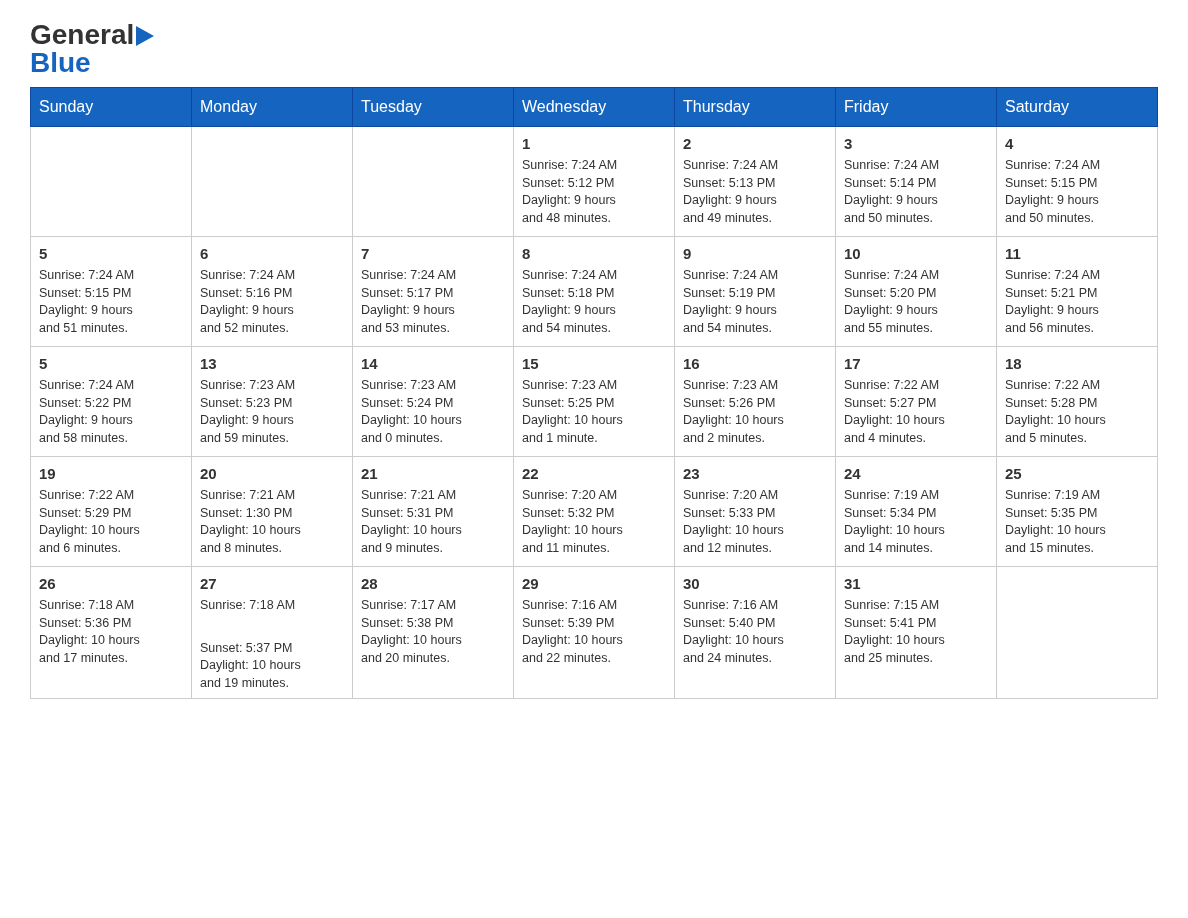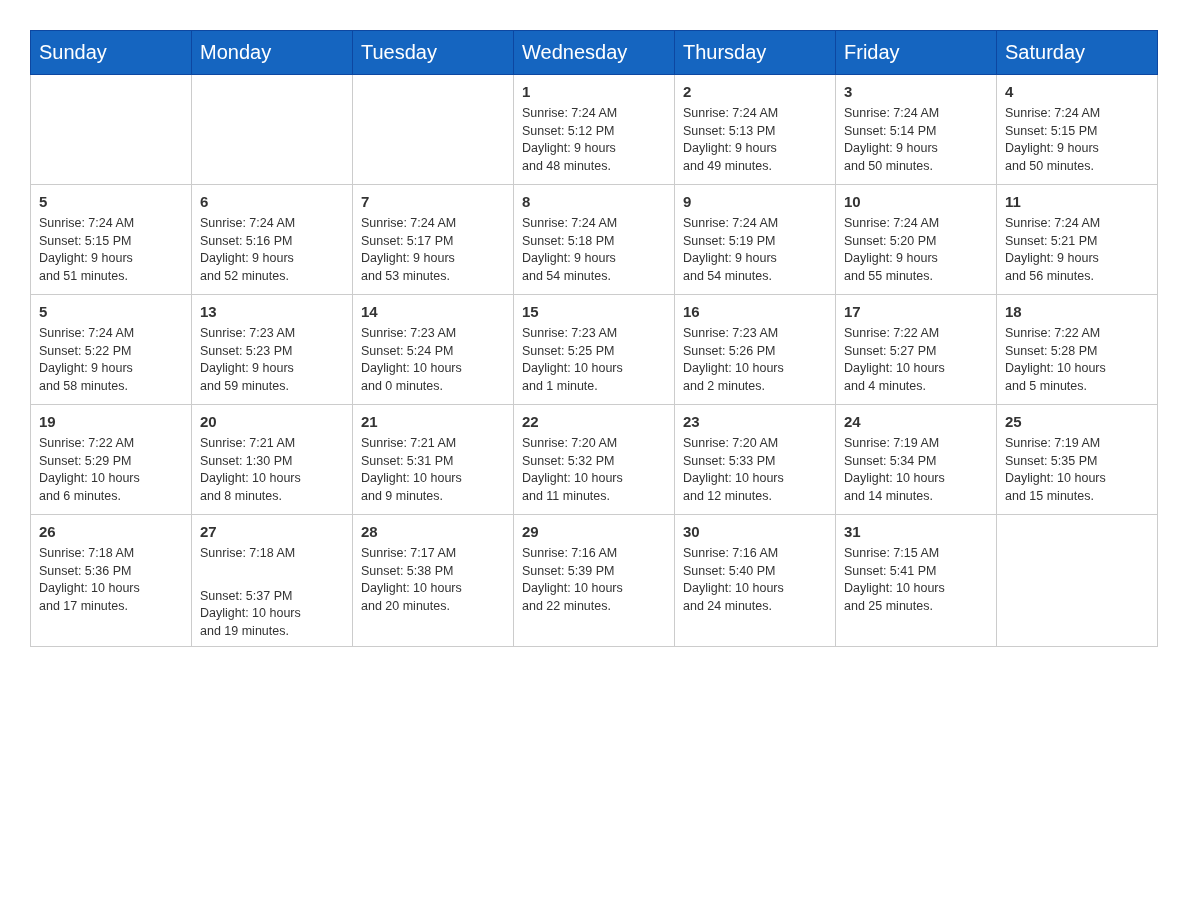--- a/index.html
+++ b/index.html
@@ -48,21 +48,21 @@
     .calendar {
       width: 100%;
       border-collapse: collapse;
       margin-top: 10px;
     }
     .calendar th {
       background-color: #1565c0;
       color: #fff;
       padding: 10px 8px;
       text-align: left;
-      font-size: 20px;
+      font-size: 16px;
       font-weight: normal;
       border: 1px solid #0d47a1;
     }
     .calendar td {
       border: 1px solid #ccc;
       vertical-align: top;
       padding: 6px 8px;
       width: 14.28%;
       min-height: 100px;
       font-size: 12.5px;
@@ -79,20 +79,35 @@
       background: #fff;
     }
     .week-row td {
       height: 110px;
     }
   </style>
 </head>
 <body>
 
 <div class="header">
+  <div class="logo">
+    <div style="line-height:1">
+      <div style="display:flex;align-items:center;gap:0">
+        <span class="logo-text-general">General</span>
+        <span style="display:inline-block;margin-left:2px;margin-top:6px;">
+          <svg width="18" height="20" viewBox="0 0 18 20">
+            <polygon points="0,0 18,10 0,20" fill="#1565c0"></polygon>
+          </svg>
+        </span>
+      </div>
+      <div>
+        <span class="logo-text-blue">Blue</span>
+      </div>
+    </div>
+  </div>
 </div>
 
 <table class="calendar">
   <thead>
     <tr>
     <th>Sunday</th>
         <th>Monday</th>
         <th>Tuesday</th>
         <th>Wednesday</th>
         <th>Thursday</th>

